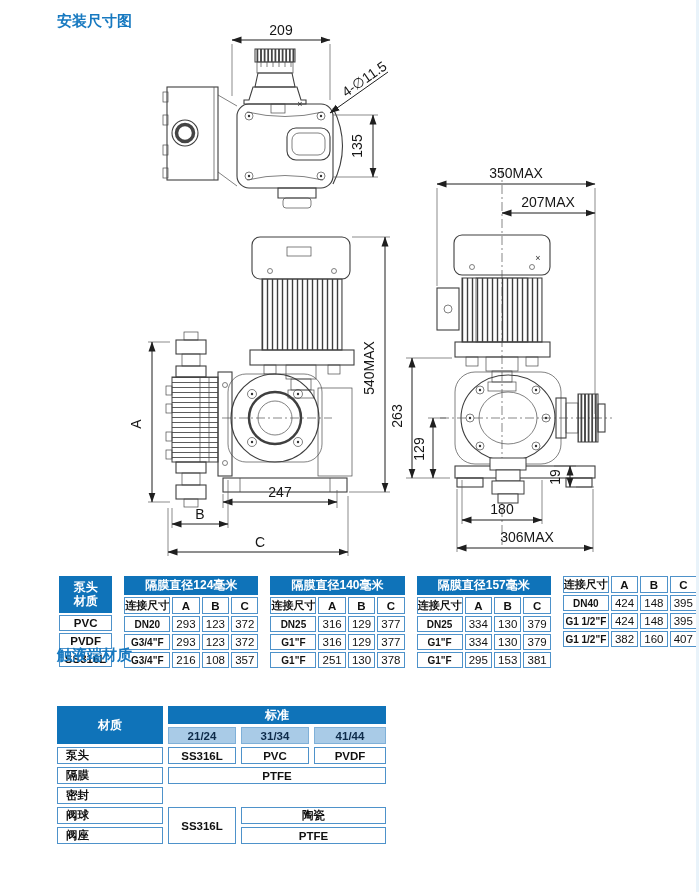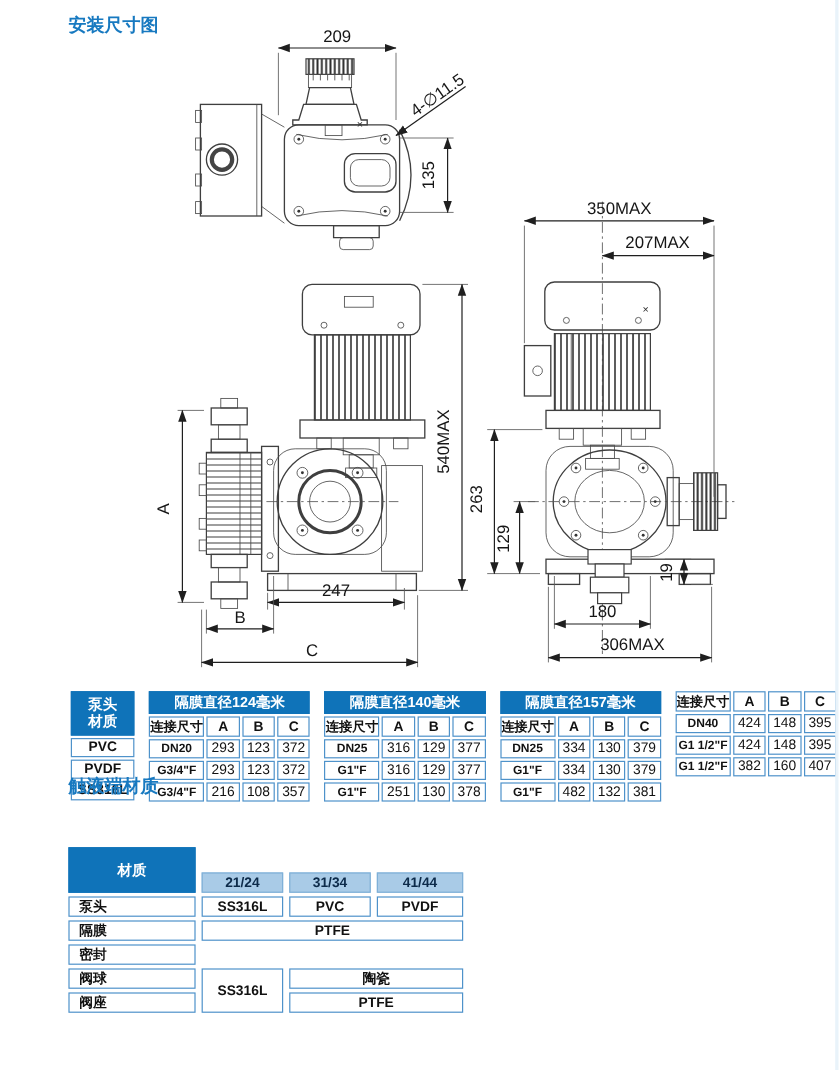--- a/index.html
+++ b/index.html
@@ -415,22 +415,22 @@
         <td>379</td>
       </tr>
       <tr>
         <td class="cn">G1"F</td>
         <td>334</td>
         <td>130</td>
         <td>379</td>
       </tr>
       <tr>
         <td class="cn">G1"F</td>
-        <td>482</td>
-        <td>132</td>
+        <td>295</td>
+        <td>153</td>
         <td>381</td>
       </tr>
     </tbody>
       </table>
 
     <table class="grp">
       <colgroup>
           <col style="width:42px">
           <col style="width:28px">
           <col style="width:28px">
@@ -462,20 +462,21 @@
         <td>407</td>
       </tr>
     </tbody>
       </table>
   </div>
 
   <h2 class="sec-title" id="title2">触液端材质</h2>
 
   <div class="t2">
     <div class="c hdr" style="grid-area:1/1/3/2">材质</div>
+    <div class="c hdr" style="grid-area:1/2/2/5">标准</div>
     <div class="c sub" style="grid-area:2/2/3/3">21/24</div>
     <div class="c sub" style="grid-area:2/3/3/4">31/34</div>
     <div class="c sub" style="grid-area:2/4/3/5">41/44</div>
 
     <div class="c lbl" style="grid-area:3/1/4/2">泵头</div>
     <div class="c" style="grid-area:3/2/4/3">SS316L</div>
     <div class="c" style="grid-area:3/3/4/4">PVC</div>
     <div class="c" style="grid-area:3/4/4/5">PVDF</div>
 
     <div class="c lbl" style="grid-area:4/1/5/2">隔膜</div>

